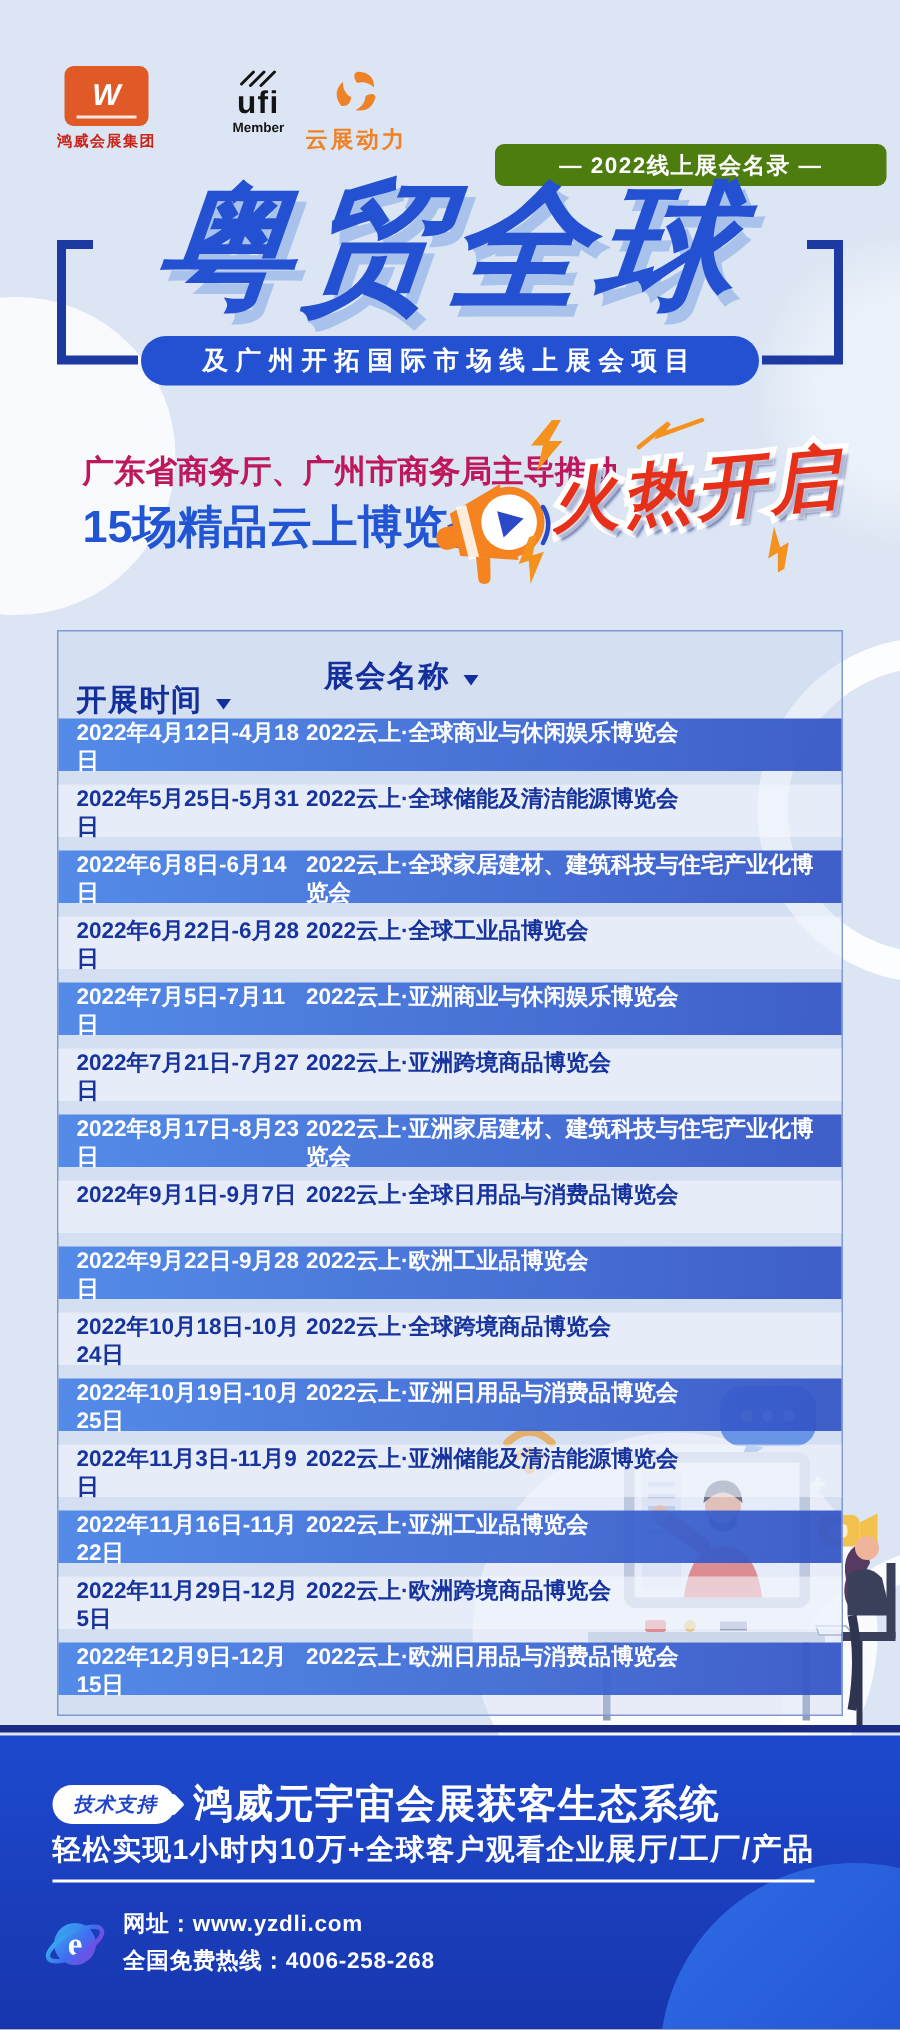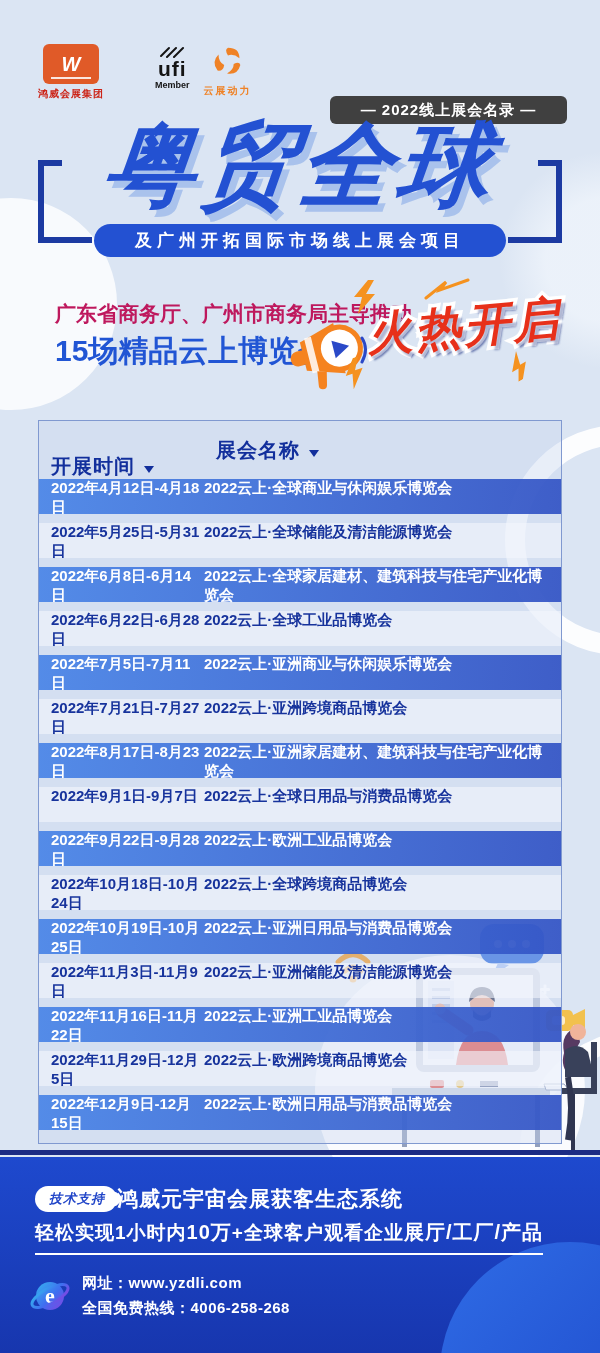--- a/index.html
+++ b/index.html
@@ -20,26 +20,26 @@
   
   .logos{ position:absolute; left:38px; top:44px; display:flex; gap:14px; align-items:flex-start; }
   .logo{ display:flex; flex-direction:column; align-items:center; }
   .logo1-box{ width:56px; height:40px; background:#e05a28; border-radius:6px; display:flex; align-items:center; justify-content:center; position:relative; }
   .logo1-w{ color:#fff; font-weight:bold; font-style:italic; font-size:20px; line-height:1; }
   .logo1-bar{ position:absolute; bottom:5px; left:8px; right:8px; height:2px; background:rgba(255,255,255,.85); }
   .logo1-text{ margin-top:3px; color:#cc2418; font-size:10px; font-weight:bold; letter-spacing:1px; white-space:nowrap; }
   .logo2{ padding-top:2px;margin-left:37px; }
   .logo2-ufi{ font-size:21px; font-weight:900; color:#141414; line-height:1; letter-spacing:1px; }
   .logo2-member{ font-size:9px; font-weight:bold; color:#141414; margin-top:1px; }
-  .logo3-text{ margin-top:2px; color:#ef8226; font-size:10px; font-weight:bold; letter-spacing:2px; white-space:nowrap; }
+  .logo3-text{ margin-top:2px; color:#ef8226; font-size:15px; font-weight:bold; letter-spacing:2px; white-space:nowrap; }
 
   
   .dir-badge{
-    position:absolute; left:330px; top:96px; width:237px; height:28px;
-    background:#404040; border-radius:6px; color:#fff; font-size:15px; font-weight:bold;
+    position:absolute; left:330px; top:96px; width:261px; height:28px;
+    background:#4d7c0f; border-radius:6px; color:#fff; font-size:15px; font-weight:bold;
     display:flex; align-items:center; justify-content:center; letter-spacing:1px;
   }
   .main-title{
     position:absolute; left:40px; top:116px; width:520px; text-align:center;
     font-size:92px; font-weight:900; font-style:italic; color:#2351d2;
     letter-spacing:6px; line-height:1.08; transform:skewX(-6deg);
     text-shadow:6px 7px 0 #a9c2ec; white-space:nowrap;
   }
   .sub-pill{
     position:absolute; left:94px; top:224px; width:412px; height:33px;
@@ -90,26 +90,26 @@
   .illustration{ position:absolute; left:330px; top:922px; z-index:1; }
 
   
   .footer-line{ position:absolute; left:0; top:1150px; width:600px; height:5px; background:#1b2b84; z-index:3; }
   .footer{
     position:absolute; left:0; top:1157px; width:600px; height:196px; z-index:3; overflow:hidden;
     background:linear-gradient(180deg,#1e49ce 0%, #1736ae 100%);
   }
   .footer-circle{ position:absolute; left:440px; top:85px; width:260px; height:260px; border-radius:50%;
     background:linear-gradient(135deg,#2f6ce6,#1b43c4); }
-  .tech-row{ position:absolute; left:35px; top:28px; display:flex; align-items:center; }
+  .tech-row{ position:absolute; left:35px; top:28px; display:flex; align-items:center; gap:12px; }
   .tech-badge{ position:relative; background:#fff; border-radius:13px; padding:4px 12px 4px 14px;
     color:#2145c8; font-size:13px; font-weight:900; font-style:italic; letter-spacing:1px; white-space:nowrap; }
   .tech-badge::after{ content:''; position:absolute; right:-4px; top:50%; width:11px; height:11px; background:#fff;
     transform:translateY(-50%) rotate(45deg); border-radius:2px; }
-  .tech-title{ color:#fff; font-size:21px; font-weight:900; letter-spacing:1px; white-space:nowrap; }
+  .tech-title{ color:#fff; font-size:26px; font-weight:900; letter-spacing:1px; white-space:nowrap; }
   .promo-line{ position:absolute; left:35px; top:62px; color:#fff; font-size:19px; font-weight:600;
     border-bottom:2px solid #fff; padding-bottom:7px; letter-spacing:1px; white-space:nowrap; }
   .promo-line .b{ font-weight:900; font-size:20px; }
   .contact{ position:absolute; left:28px; top:114px; display:flex; align-items:center; gap:10px; }
   .contact-lines{ color:#fff; font-size:15px; font-weight:bold; line-height:1.65; letter-spacing:.5px; }
 </style>
 </head>
 <body>
 
 <div class="poster">

